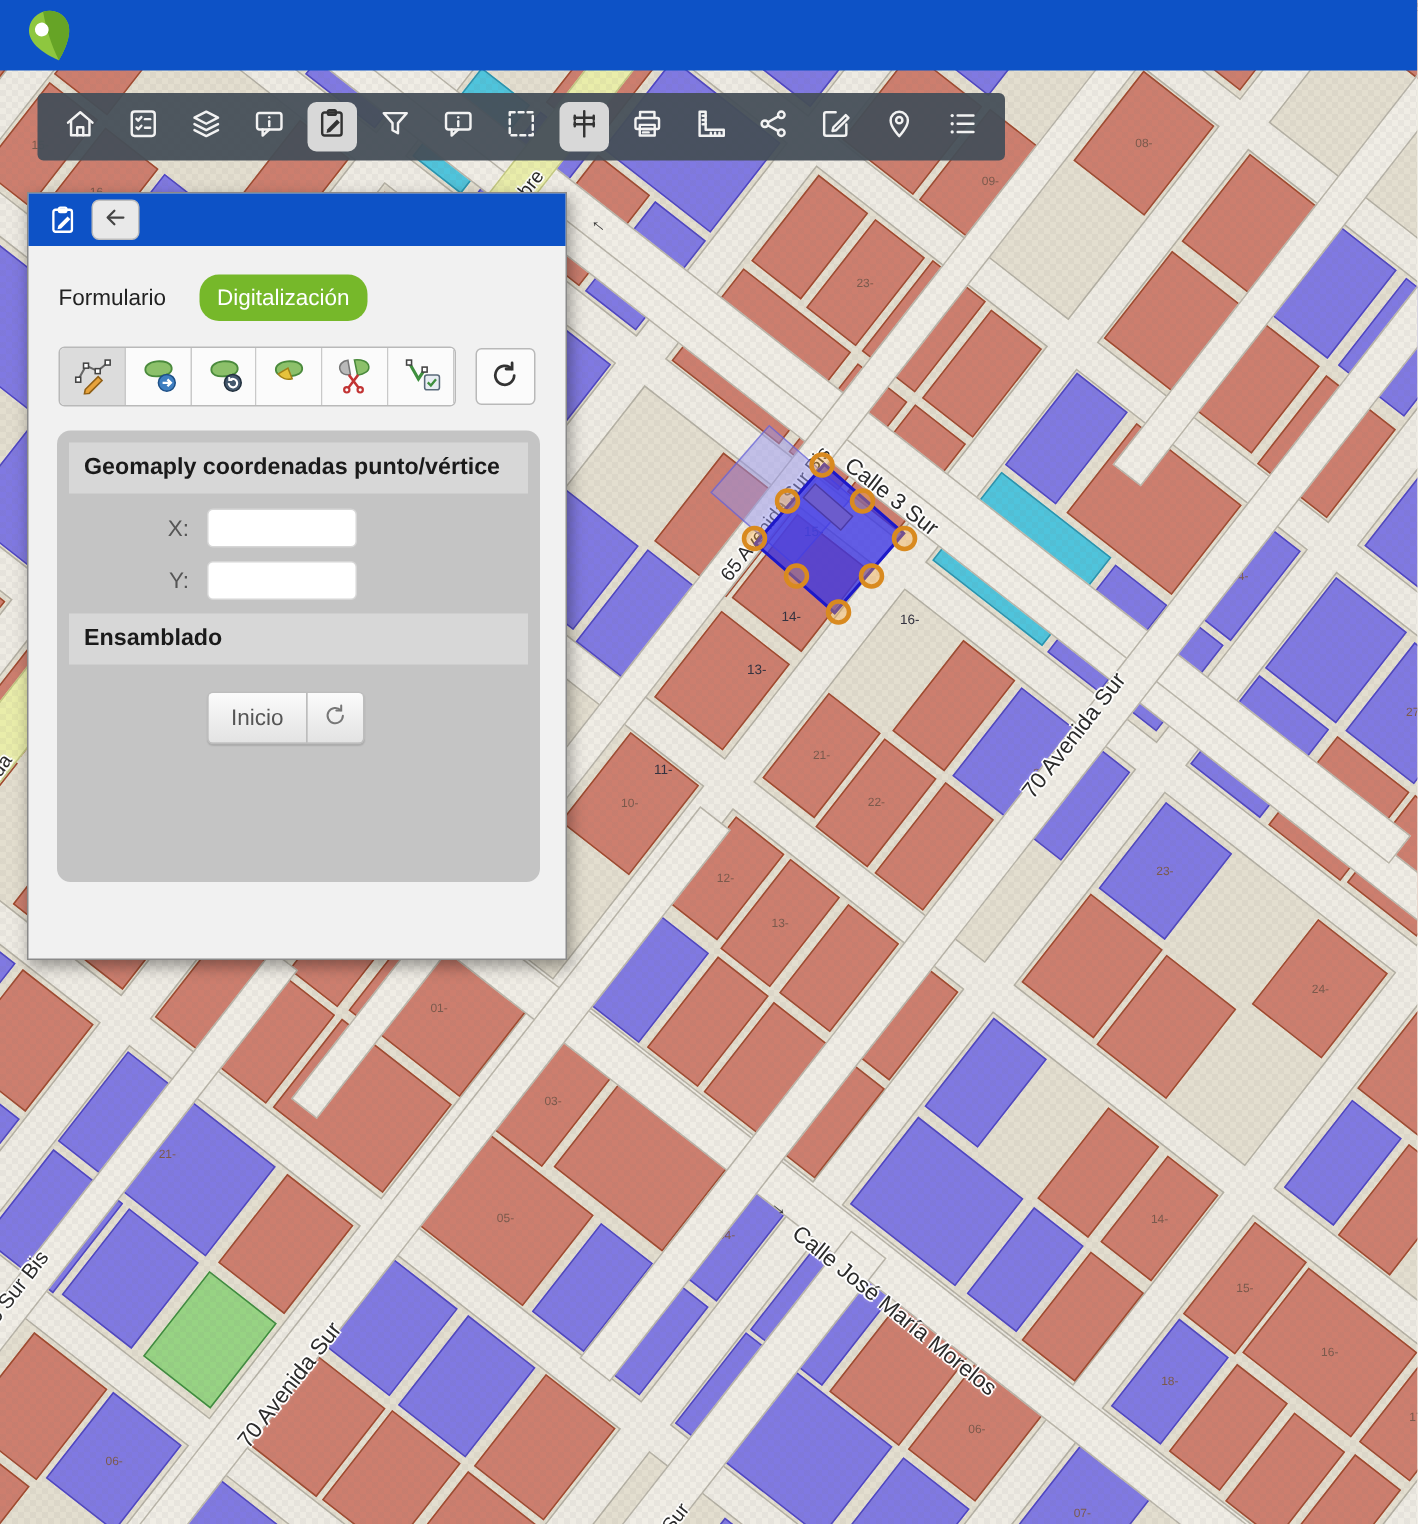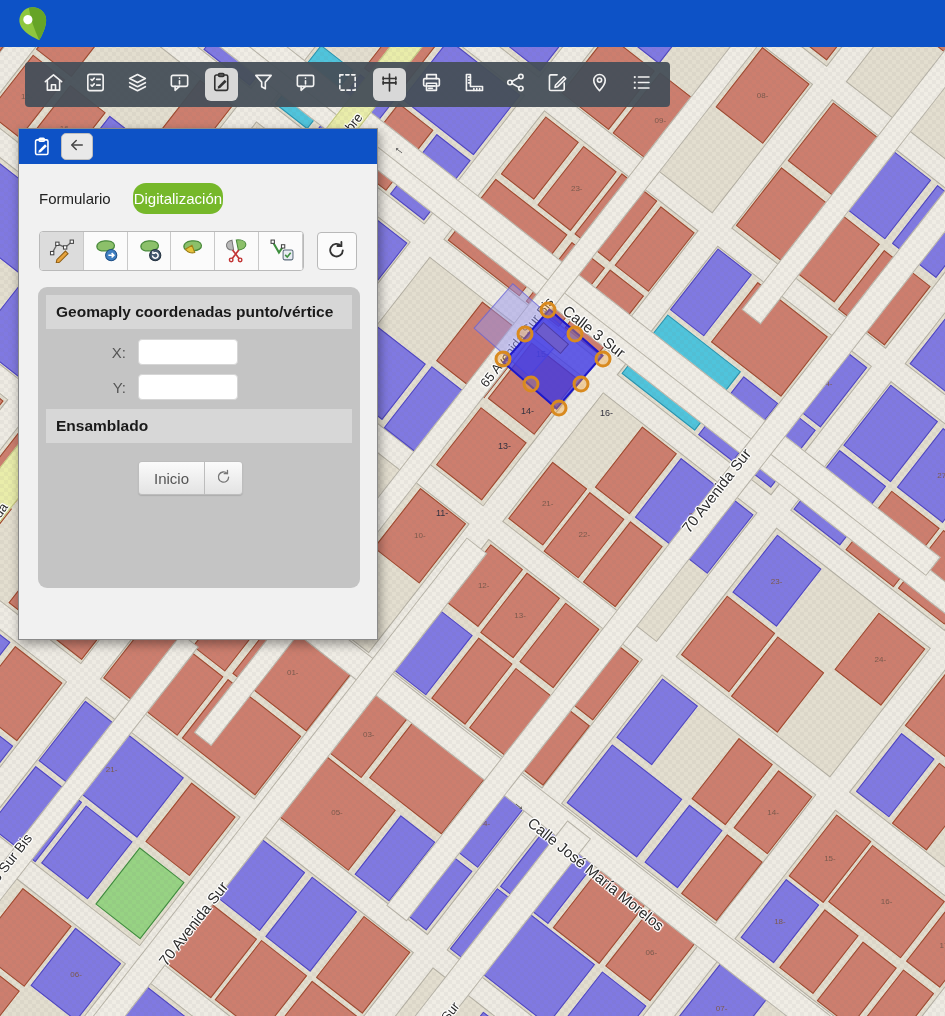--- a/index.html
+++ b/index.html
@@ -59,21 +59,21 @@
   .panel { position:absolute; left:18px; top:128px; width:360px; height:512px; z-index:10;
            background:#f1f1f1; border:1px solid #8a8a8a; box-shadow:2px 4px 10px rgba(0,0,0,.38); }
   .panel-title { height:35px; background:#0d52c6; color:#fff; display:flex; align-items:center;
                  padding:0 6px 0 12px; }
   .panel-title .pt-ico { width:22px; height:22px; margin-right:8px; color:#fff; }
   .panel-title .pt-txt { font-size:16px; font-weight:bold; flex:1; }
   .back-btn { width:32px; height:27px; background:#e9e9e9; border:1px solid #bdbdbd; border-radius:5px;
               display:flex; align-items:center; justify-content:center; color:#444; cursor:pointer; }
   .tabs { display:flex; align-items:center; padding:19px 20px 0 20px; gap:22px; }
   .tab-plain { font-size:15px; color:#222; cursor:pointer; }
-  .tab-pill { background:#76b82a; color:#fff; font-size:15px; padding:7px 1px; border-radius:13px; cursor:pointer; }
+  .tab-pill { background:#76b82a; color:#fff; font-size:15px; padding:7px 12px; border-radius:13px; cursor:pointer; }
   .dg-row { display:flex; align-items:center; padding:17px 20px 0 20px; }
   .dg-group { display:inline-flex; border:1px solid #b9b9b9; border-radius:4px; overflow:hidden; background:#fbfbfb; }
   .dg-btn { width:46px; height:38px; display:flex; align-items:center; justify-content:center;
             border-right:1px solid #c9c9c9; background:#fbfbfb; cursor:pointer; }
   .dg-btn:last-child { border-right:none; }
   .dg-btn.active { background:#dcdcdc; }
   .dg-refresh { margin-left:13px; width:42px; height:38px; border:1px solid #b9b9b9; border-radius:4px;
                 background:#fbfbfb; display:flex; align-items:center; justify-content:center; cursor:pointer; }
   .card { margin:16px 19px 0 19px; width:322px; height:301px; background:#c4c4c4; border-radius:9px;
           padding:8px 0; }

